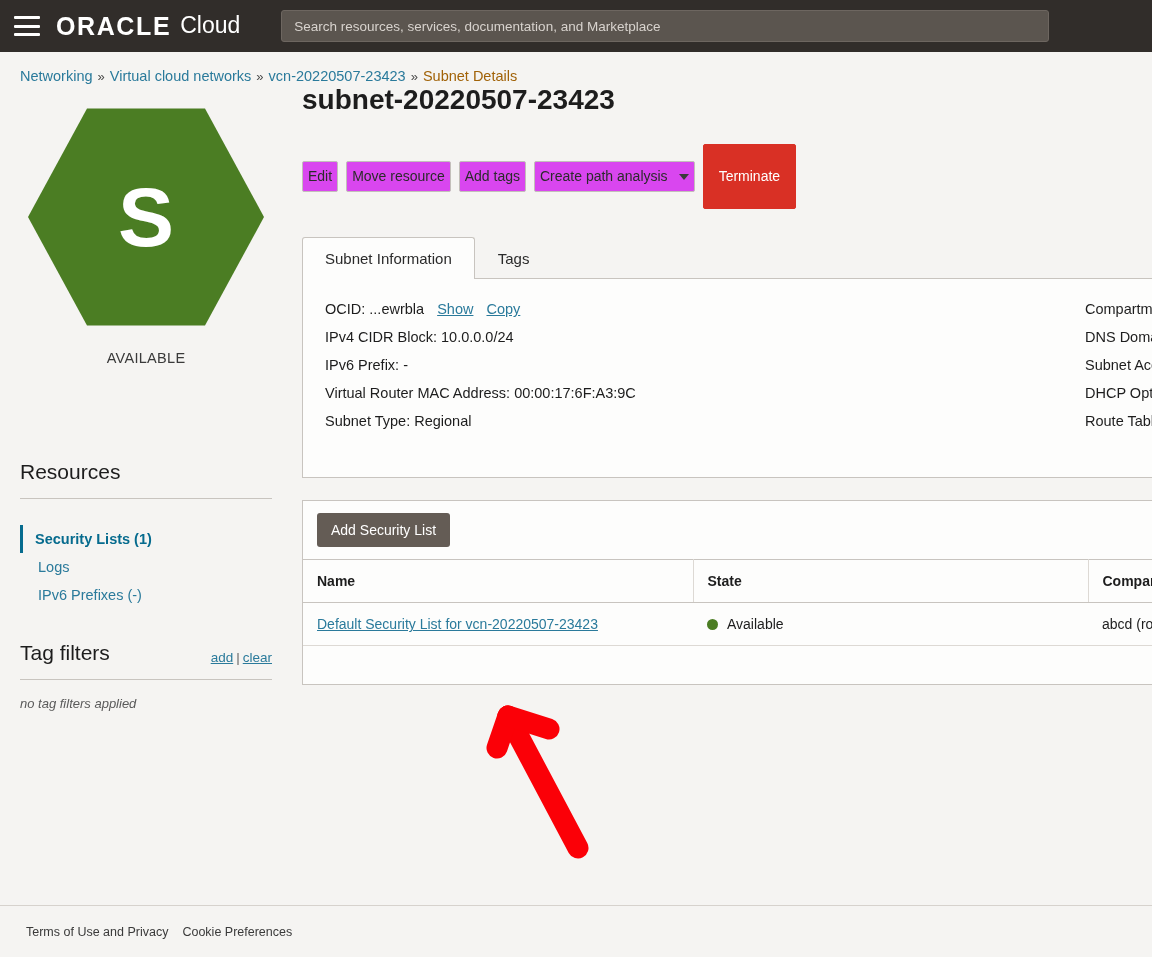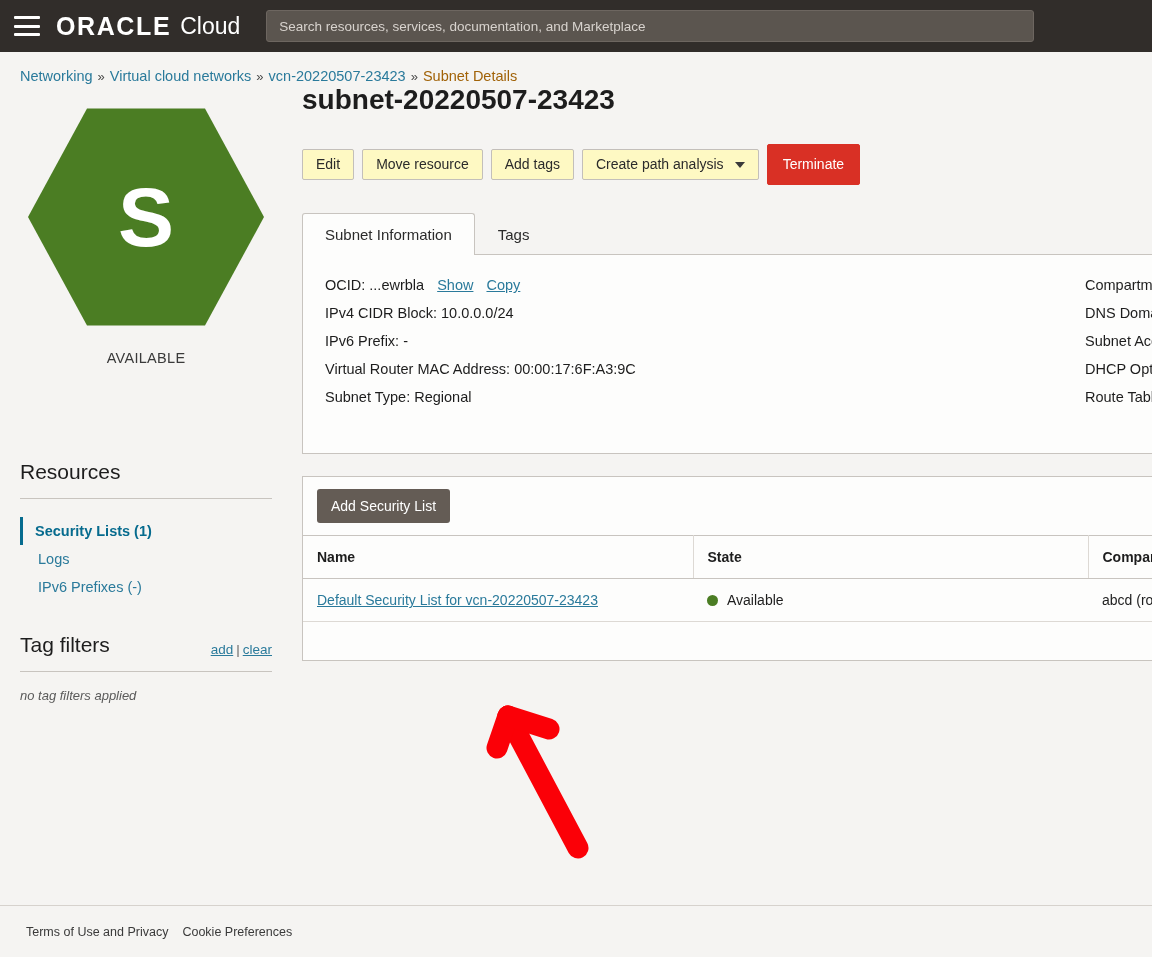--- a/index.html
+++ b/index.html
@@ -18,21 +18,21 @@
     display: flex; align-items: center;
     padding: 0 14px;
     position: relative;
   }
   .hamburger {
     width: 26px; height: 20px;
     display: flex; flex-direction: column; justify-content: space-between;
     margin-right: 16px; cursor: pointer;
   }
   .hamburger span { display: block; height: 3px; background: #fff; border-radius: 1px; }
-  .brand { display: flex; align-items: center; margin-right: 26px; user-select: none; }
+  .brand { display: flex; align-items: flex-start; margin-right: 41px; user-select: none; }
   .brand-oracle {
     color: #fff; font-size: 25px; font-weight: 700;
     letter-spacing: 1.6px; line-height: 1;
   }
   .brand-cloud {
     color: #fff; font-size: 23px; font-weight: 400;
     margin-left: 9px; line-height: 1;
   }
   .searchbox {
     width: 768px; height: 32px;
@@ -72,21 +72,21 @@
     color: #fff; font-size: 84px; font-weight: 700; line-height: 1;
   }
   .avatar-status {
     margin-top: 20px; font-size: 14.5px; color: #3a3a3a; letter-spacing: .3px;
   }
 
   
   .resources { margin-top: 94px; width: 252px; }
   .resources h2 { font-size: 21px; font-weight: 400; color: #1d1d1d; }
   .hr { height: 1px; background: #c8c4bf; margin-top: 14px; }
-  .res-list { margin-top: 18px; }
+  .res-list { margin-top: 26px; }
   .res-item {
     font-size: 14.5px; color: #2a7a9b;
     padding: 6px 0 6px 12px; cursor: pointer;
     border-left: 3px solid transparent;
   }
   .res-item.active { color: #066b8e; font-weight: 700; border-left: 3px solid #066b8e; }
   .res-item:not(.active) { padding-left: 15px; }
 
   .tagfilters { margin-top: 32px; width: 252px; }
   .tf-head { display: flex; align-items: flex-end; justify-content: space-between; }
@@ -95,32 +95,32 @@
   .tf-actions a { color: #2a7a9b; text-decoration: underline; cursor: pointer; text-align: center; }
   .tf-actions .pipe { color: #666; margin: 0 3px; text-decoration: none; }
   .tf-none { margin-top: 16px; font-size: 13px; color: #5a5a5a; font-style: italic; }
 
   
   .title { font-size: 28px; font-weight: 700; color: #1d1d1d; }
   .btnrow { display: flex; align-items: center; gap: 8px; margin-top: 28px; }
   .btn {
     font-family: "Liberation Sans", sans-serif;
     font-size: 14px; color: #2b2b2b;
-    background: #fef9c3; border: 1px solid #c3bfba; border-radius: 2px;
-    padding: 7px 13px; cursor: pointer; line-height: 1.1;
+    background: #d946ef; border: 1px solid #c3bfba; border-radius: 2px;
+    padding: 7px 5px; cursor: pointer; line-height: 1.1;
   }
   .btn.dropdown { display: flex; align-items: center; gap: 11px; }
   .caret {
     width: 0; height: 0;
     border-left: 5px solid transparent; border-right: 5px solid transparent;
     border-top: 6px solid #3a3a3a;
   }
   .btn.danger {
     background: #d93025; border-color: #d93025; color: #fff;
-    padding: 12px 15px;
+    padding: 24px 15px;
   }
 
   
   .tabs { display: flex; margin-top: 28px; }
   .tab {
     font-size: 15px; padding: 12px 22px; cursor: pointer;
     color: #2b2b2b; border: 1px solid transparent; border-bottom: none;
     background: transparent;
   }
   .tab.active {

